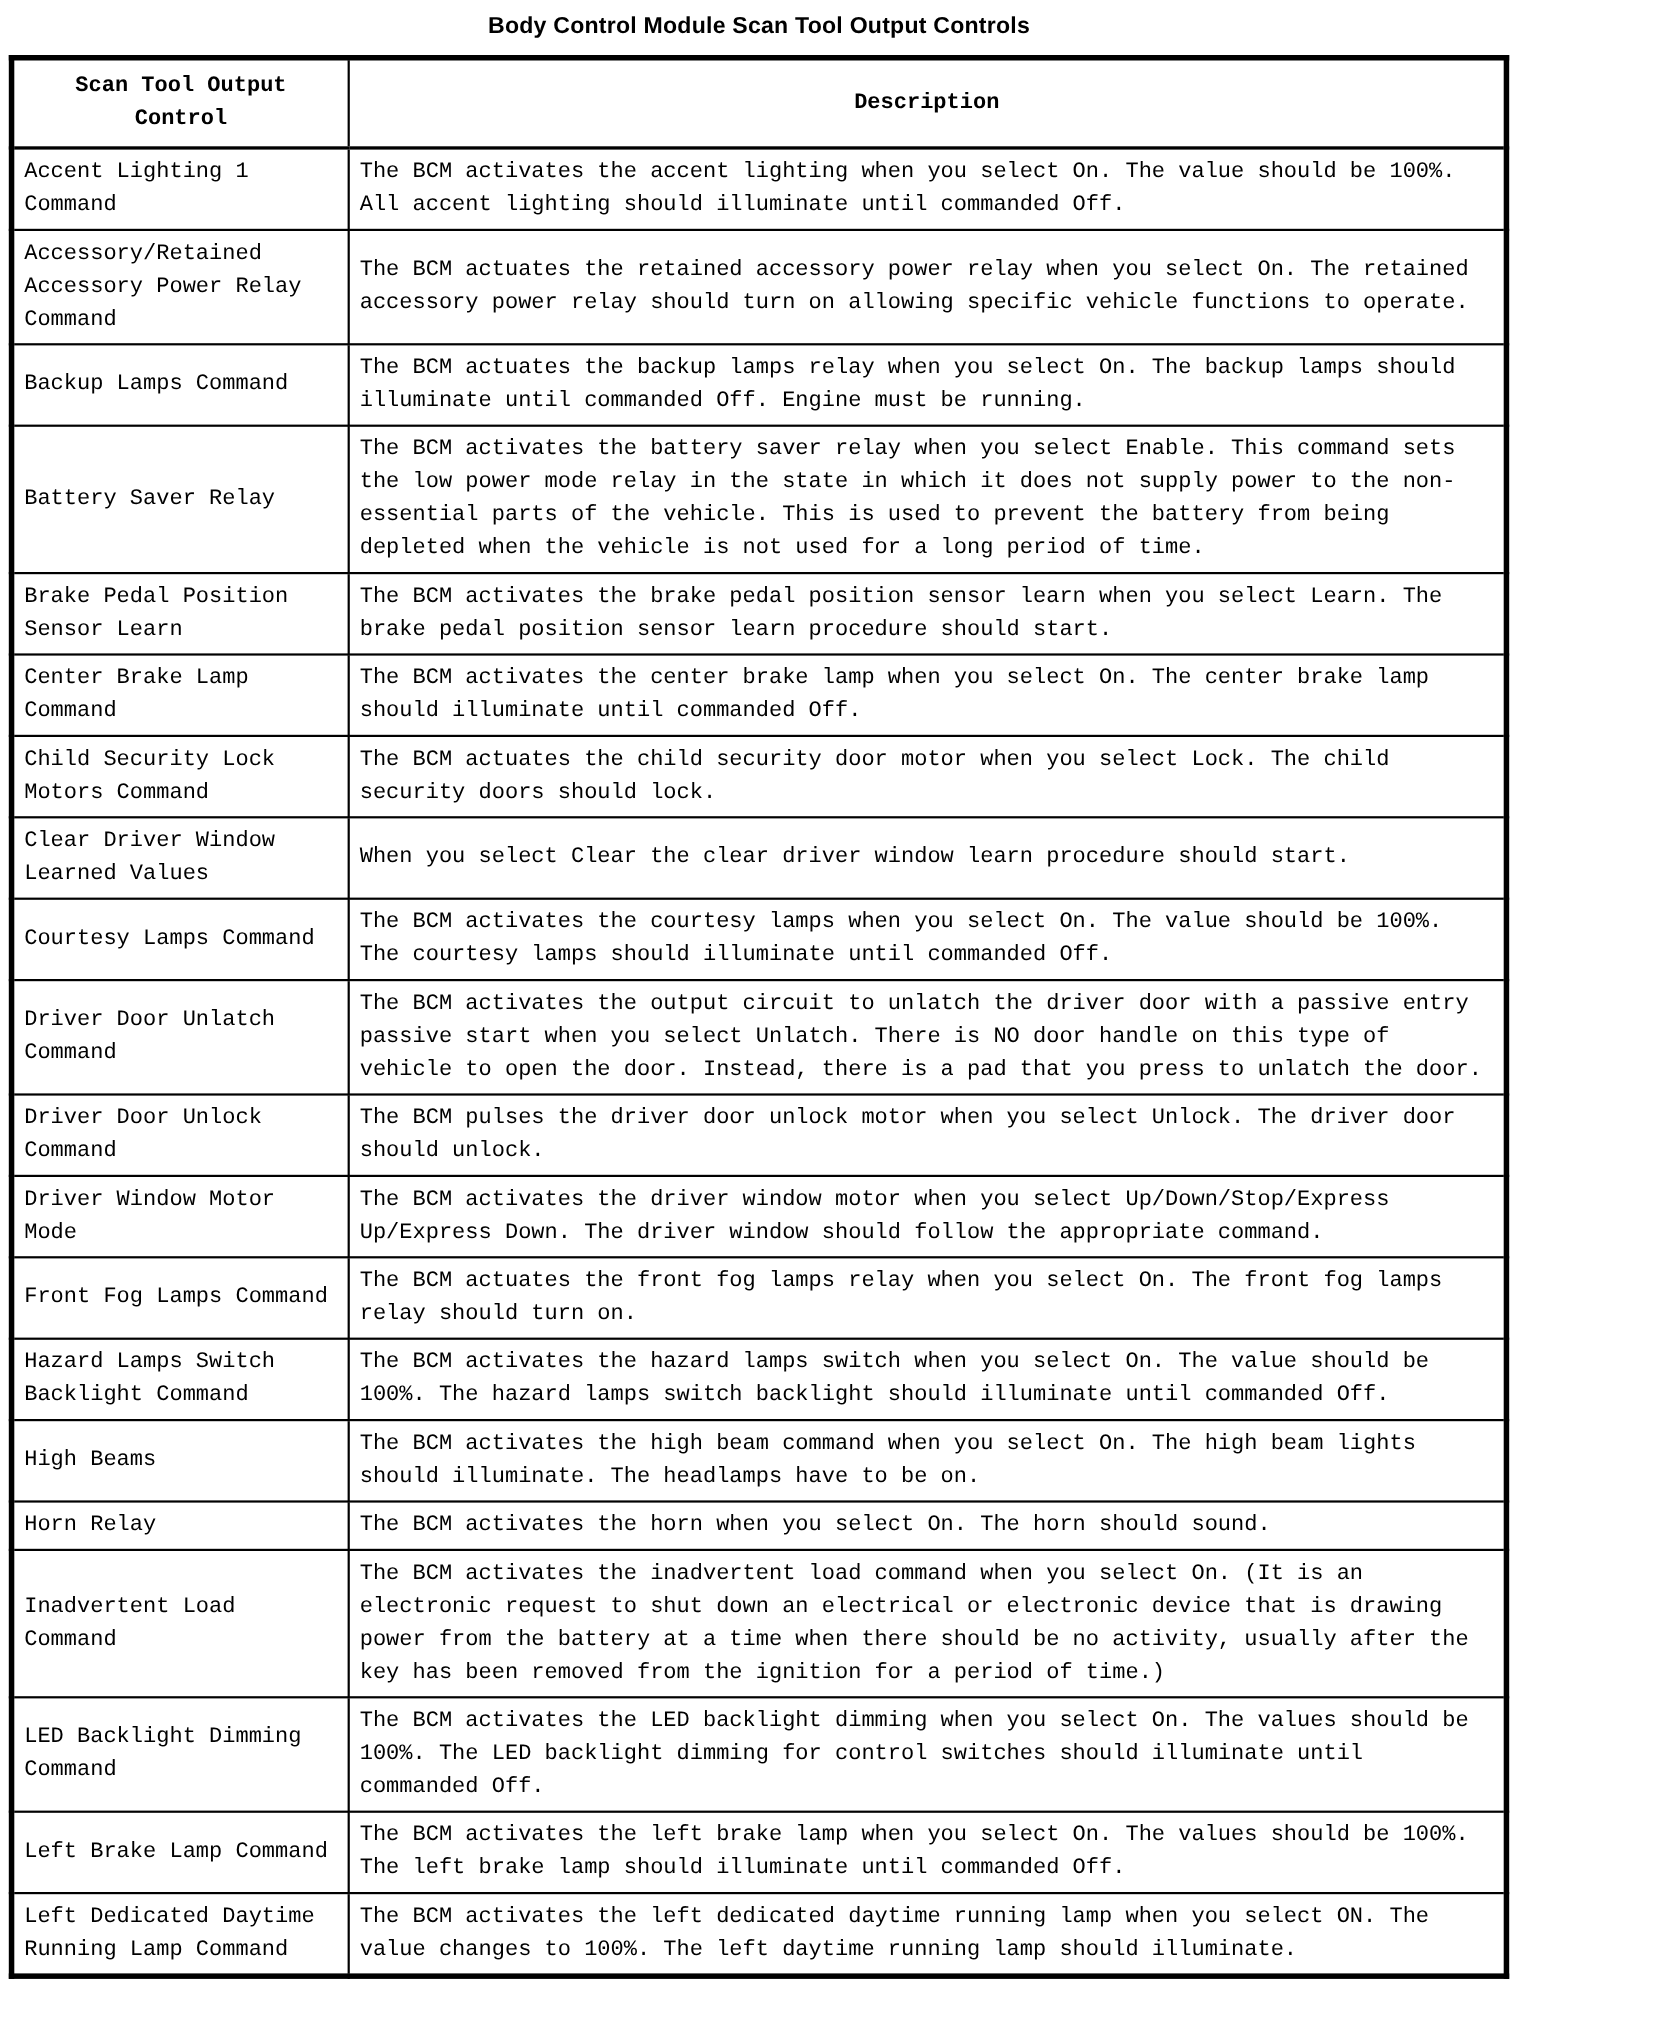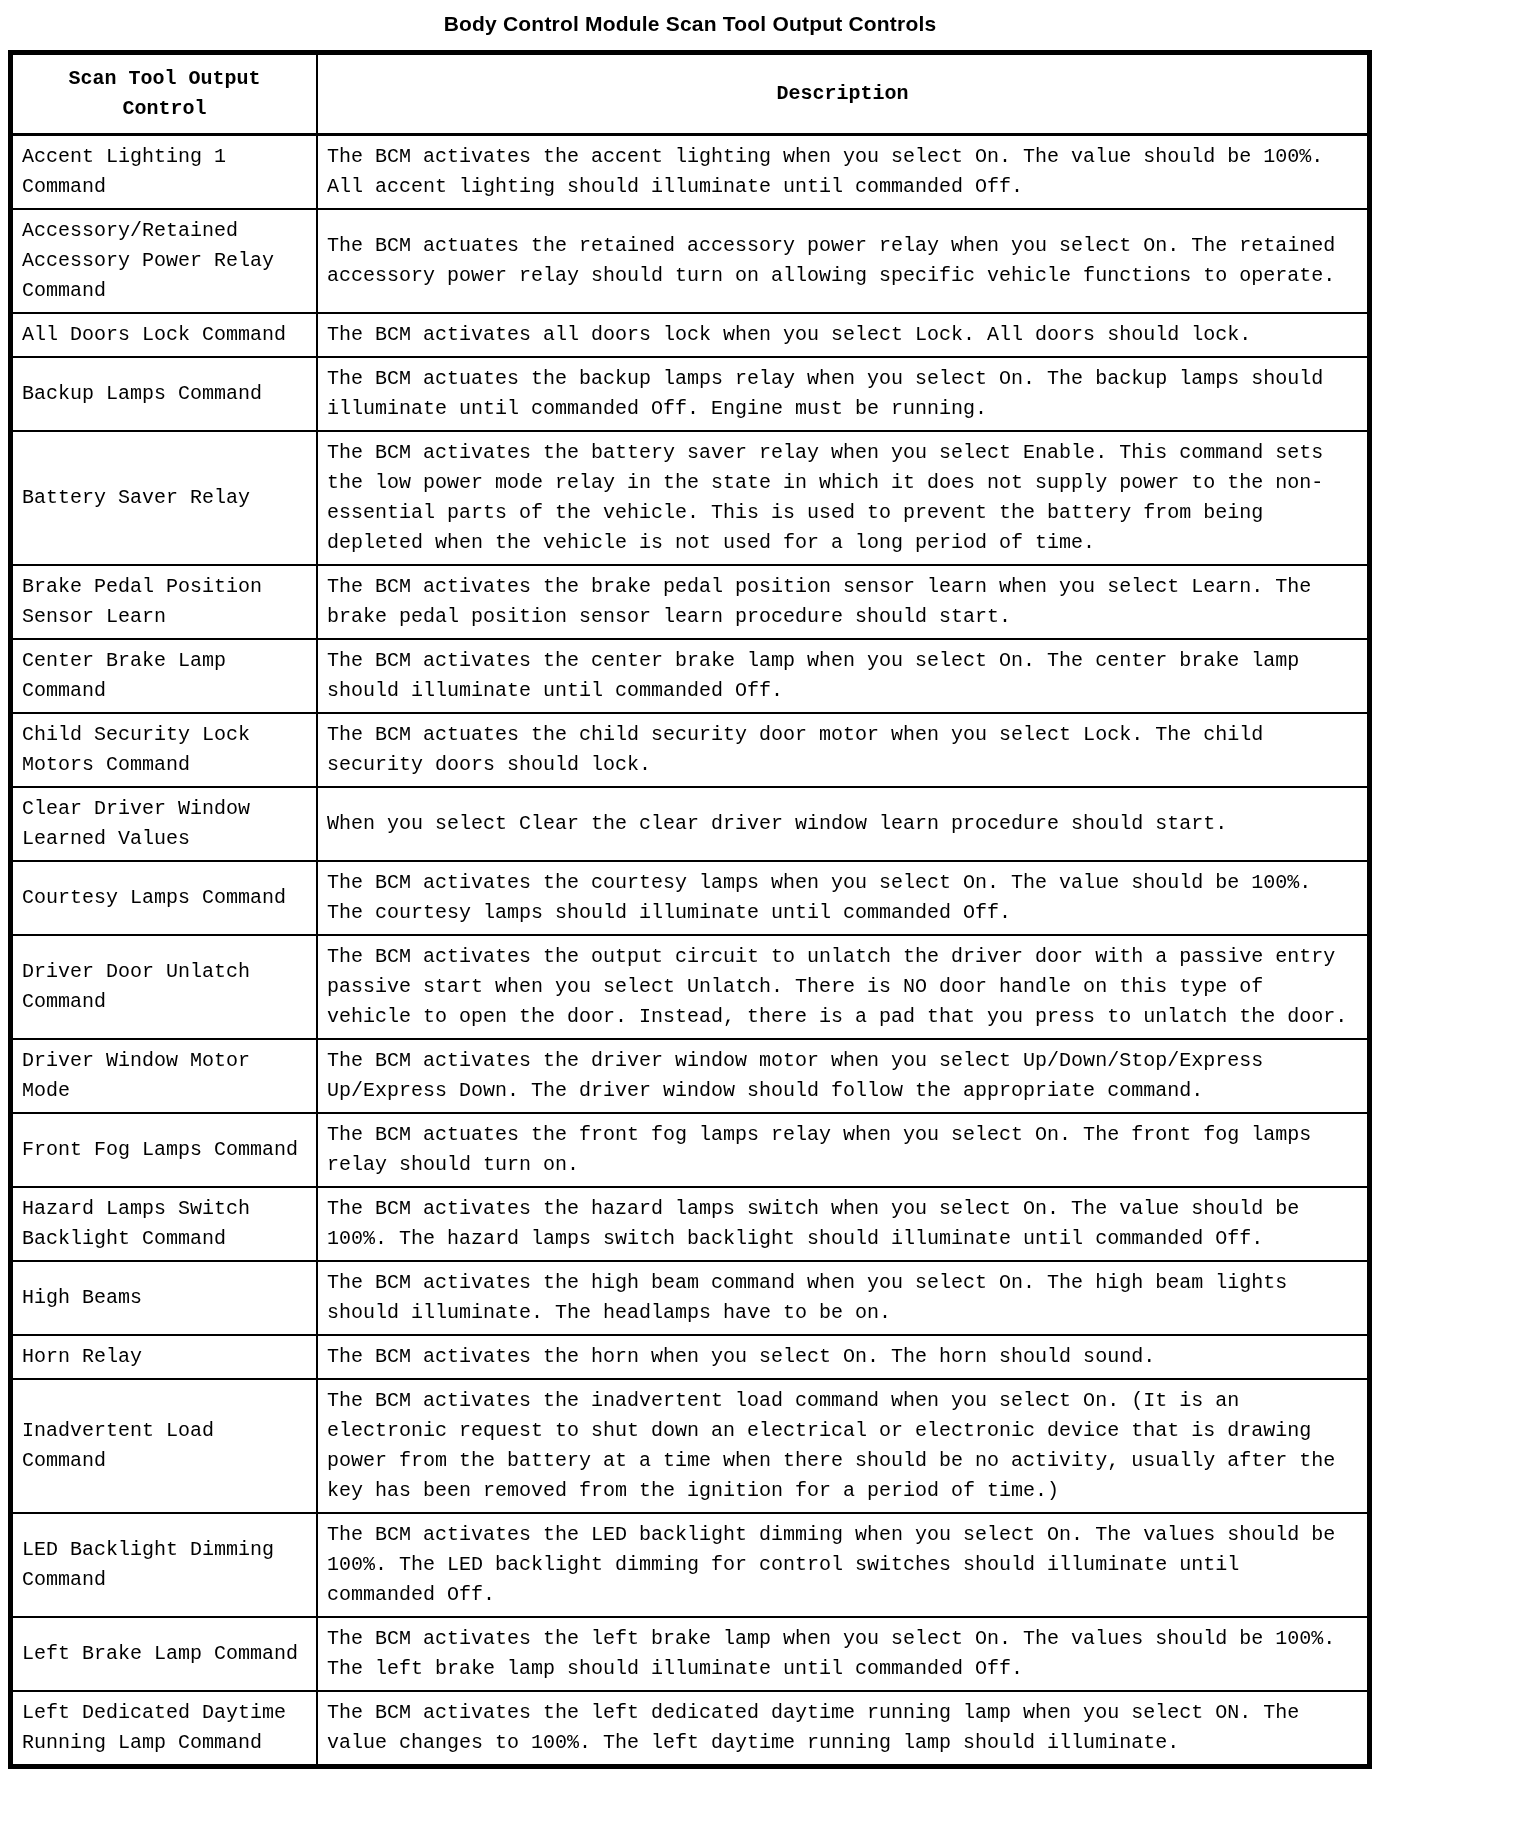--- a/index.html
+++ b/index.html
@@ -63,24 +63,20 @@
     <tbody>
         <tr>
           <td class="col-control">Accent Lighting 1 Command</td>
           <td class="col-desc">The BCM activates the accent lighting when you select On. The value should be 100%. All accent lighting should illuminate until commanded Off.</td>
         </tr>
         <tr>
           <td class="col-control">Accessory/Retained Accessory Power Relay Command</td>
           <td class="col-desc">The BCM actuates the retained accessory power relay when you select On. The retained accessory power relay should turn on allowing specific vehicle functions to operate.</td>
         </tr>
         <tr>
-          <td class="col-control">All Doors Lock Command</td>
-          <td class="col-desc">The BCM activates all doors lock when you select Lock. All doors should lock.</td>
-        </tr>
-        <tr>
           <td class="col-control">Backup Lamps Command</td>
           <td class="col-desc">The BCM actuates the backup lamps relay when you select On. The backup lamps should illuminate until commanded Off. Engine must be running.</td>
         </tr>
         <tr>
           <td class="col-control">Battery Saver Relay</td>
           <td class="col-desc">The BCM activates the battery saver relay when you select Enable. This command sets the low power mode relay in the state in which it does not supply power to the non-essential parts of the vehicle. This is used to prevent the battery from being depleted when the vehicle is not used for a long period of time.</td>
         </tr>
         <tr>
           <td class="col-control">Brake Pedal Position Sensor Learn</td>
           <td class="col-desc">The BCM activates the brake pedal position sensor learn when you select Learn. The brake pedal position sensor learn procedure should start.</td>
@@ -97,20 +93,24 @@
           <td class="col-control">Clear Driver Window Learned Values</td>
           <td class="col-desc">When you select Clear the clear driver window learn procedure should start.</td>
         </tr>
         <tr>
           <td class="col-control">Courtesy Lamps Command</td>
           <td class="col-desc">The BCM activates the courtesy lamps when you select On. The value should be 100%. The courtesy lamps should illuminate until commanded Off.</td>
         </tr>
         <tr>
           <td class="col-control">Driver Door Unlatch Command</td>
           <td class="col-desc">The BCM activates the output circuit to unlatch the driver door with a passive entry passive start when you select Unlatch. There is NO door handle on this type of vehicle to open the door. Instead, there is a pad that you press to unlatch the door.</td>
+        </tr>
+        <tr>
+          <td class="col-control">Driver Door Unlock Command</td>
+          <td class="col-desc">The BCM pulses the driver door unlock motor when you select Unlock. The driver door should unlock.</td>
         </tr>
         <tr>
           <td class="col-control">Driver Window Motor Mode</td>
           <td class="col-desc">The BCM activates the driver window motor when you select Up/Down/Stop/Express Up/Express Down. The driver window should follow the appropriate command.</td>
         </tr>
         <tr>
           <td class="col-control">Front Fog Lamps Command</td>
           <td class="col-desc">The BCM actuates the front fog lamps relay when you select On. The front fog lamps relay should turn on.</td>
         </tr>
         <tr>

